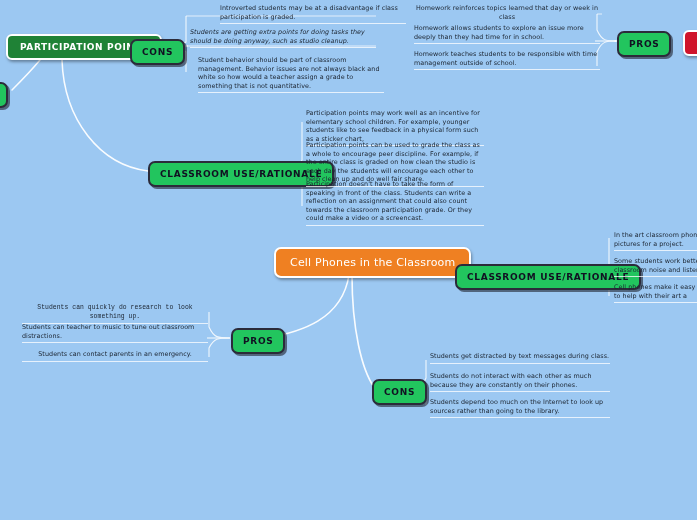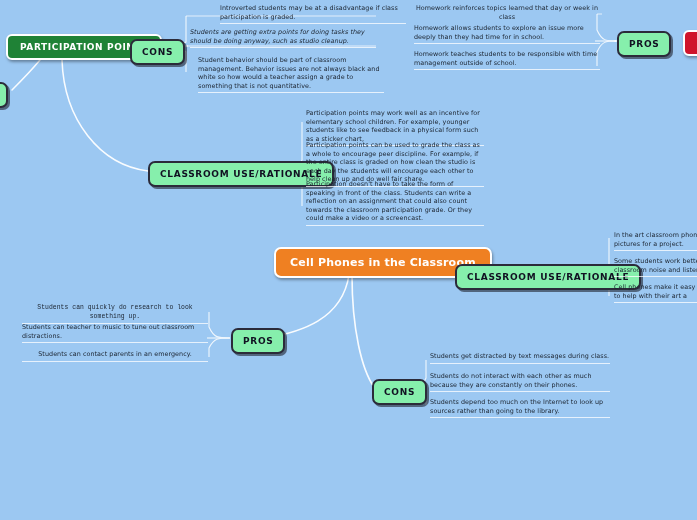--- a/index.html
+++ b/index.html
@@ -9,36 +9,36 @@
     font-family:"DejaVu Sans","Liberation Sans",sans-serif;
     position:relative;
   }
   #canvas{position:absolute;inset:0;width:697px;height:520px;}
   #links{position:absolute;left:0;top:0;width:697px;height:520px;pointer-events:none;}
   .node{position:absolute;box-sizing:border-box;white-space:nowrap;}
 
   
   .central{
     background:#ef8022;border:2px solid #ffffff;border-radius:7px;
-    color:#ffffff;font-weight:bold;font-size:11px;letter-spacing:.2px;
+    color:#ffffff;font-weight:normal;font-size:11px;letter-spacing:.2px;
     padding:7px 14px;text-align:left;
     box-shadow:1px 2px 3px rgba(0,0,0,.35);
   }
   
   .topic{
     border:2px solid #ffffff;border-radius:6px;
     color:#ffffff;font-weight:bold;font-size:9px;letter-spacing:.6px;
     padding:6px 12px;text-align:center;
     box-shadow:1px 2px 3px rgba(0,0,0,.35);
   }
   .topic.green{background:#1f8236;}
   .topic.red{background:#cf142b;}
   
   .pill{
-    background:#86efac;border:2px solid #2b2b3a;border-radius:7px;
+    background:#22c55e;border:2px solid #2b2b3a;border-radius:7px;
     color:#111122;font-weight:bold;font-size:9px;letter-spacing:.7px;
     padding:6px 10px;text-align:center;
     box-shadow:2px 2px 0 rgba(20,20,30,.55);
   }
   
   .leaf{
     position:absolute;box-sizing:border-box;
     color:#1b2430;font-size:6.4px;line-height:8.6px;
     letter-spacing:.05px;
     border-bottom:1px solid rgba(255,255,255,.75);

